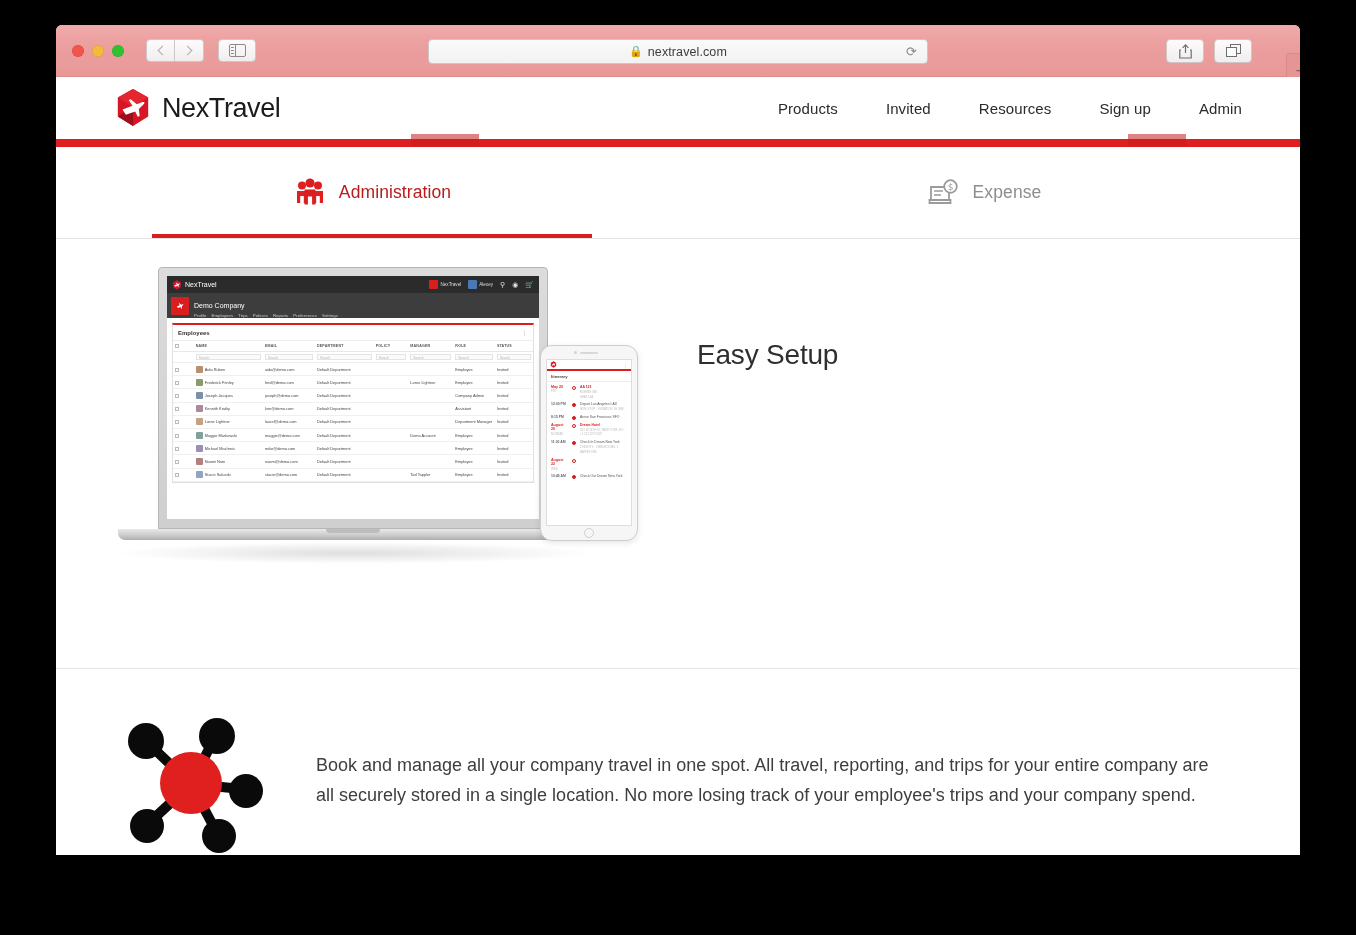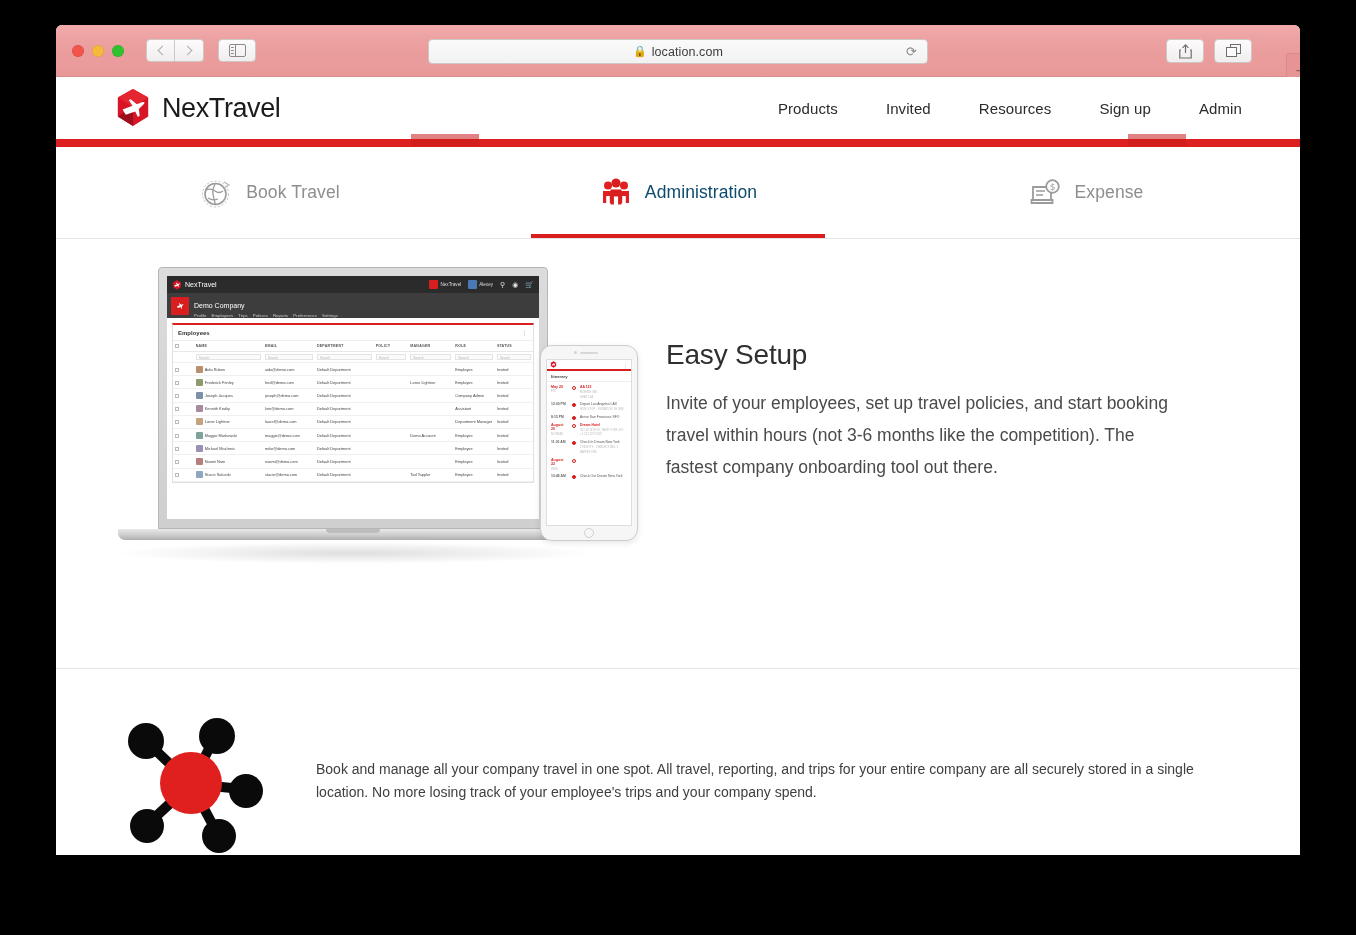--- a/index.html
+++ b/index.html
@@ -106,47 +106,47 @@
     height: 92px; background: #fff;
     display: flex; align-items: stretch;
     border-bottom: 1px solid #e3e3e3;
     padding: 0 10px;
   }
   .ptab {
     flex: 1; display: flex; align-items: center; justify-content: center;
     gap: 12px; position: relative; cursor: pointer;
   }
   .ptab .plabel { font-size: 17.5px; color: #8e8e8e; letter-spacing: .1px; }
-  .ptab.active .plabel { color: #0c4a6e; }
+  .ptab.active .plabel { color: #b91c1c; }
   .ptab.active::after {
     content: ""; position: absolute; left: 14%; right: 14%; bottom: 0;
     height: 4px; background: #d81e1e;
   }
   .picon { width: 34px; height: 34px; display:flex; align-items:center; justify-content:center; }
 
   
   #section-easy-setup {
     height: 430px; background: #fff;
     display: flex; align-items: center;
     border-bottom: 1px solid #e6e6e6;
     position: relative;
   }
   #device-mockup { position: absolute; left: 56px; top: 28px; width: 590px; height: 300px; }
-  #easy-setup-copy { position: absolute; left: 610px; top: 100px; width: 520px; }
+  #easy-setup-copy { position: absolute; left: 641px; top: 100px; width: 520px; }
   h2.sec-title { font-size: 28px; font-weight: 400; color: #2f2f2f; margin-bottom: 16px; letter-spacing:-.2px; }
   p.sec-body { font-size: 17.5px; line-height: 1.83; color: #4a4a4a; }
 
   #section-centralized {
     height: 230px; background: #fff;
     display: flex; align-items: center; padding-left: 60px;
   }
   #hub-icon { width: 150px; height: 150px; flex: none; margin-right: 50px; }
   #centralized-copy { width: 900px; margin-top: -6px; }
   #centralized-copy h2.sec-title { font-size: 23px; margin-bottom: 13px; }
-  #centralized-copy p.sec-body { font-size: 14px; line-height: 1.65; color: #3e3e3e; }
+  #centralized-copy p.sec-body { font-size: 18px; line-height: 1.65; color: #3e3e3e; }
 
   
   .laptop { position:absolute; left: 46px; top: 0; width: 390px; }
   .laptop-screen {
     width: 390px; height: 262px;
     background: linear-gradient(to bottom, #dcdcdc, #cfcfcf);
     border: 1px solid #b6b6b6;
     border-radius: 4px 4px 0 0;
     padding: 8px 8px 9px 8px;
   }
@@ -282,21 +282,21 @@
         <rect x="0.5" y="0.5" width="16" height="12" rx="1.5" fill="none" stroke="#8a8a8a"></rect>
         <line x1="6.5" y1="0.5" x2="6.5" y2="12.5" stroke="#8a8a8a"></line>
         <line x1="2" y1="3.5" x2="4.8" y2="3.5" stroke="#8a8a8a"></line>
         <line x1="2" y1="6.5" x2="4.8" y2="6.5" stroke="#8a8a8a"></line>
         <line x1="2" y1="9.5" x2="4.8" y2="9.5" stroke="#8a8a8a"></line>
       </svg>
     </div>
 
     <div id="address-bar">
       <span class="lock-icon">🔒</span>
-      <span class="url-text">location.com</span>
+      <span class="url-text">nextravel.com</span>
       <span class="reload-icon">⟳</span>
     </div>
 
     <div class="right-btns">
       <div class="rb">
         <svg width="13" height="15" viewBox="0 0 13 15">
           <path d="M6.5 1 L6.5 9" stroke="#6e6e6e" stroke-width="1.2" fill="none"></path>
           <path d="M3.6 3.8 L6.5 0.9 L9.4 3.8" stroke="#6e6e6e" stroke-width="1.2" fill="none"></path>
           <path d="M2 6 L0.8 6 L0.8 14 L12.2 14 L12.2 6 L11 6" stroke="#6e6e6e" stroke-width="1.2" fill="none"></path>
         </svg>
@@ -334,31 +334,20 @@
     </nav>
   </div>
 
   <div id="red-rule">
     <div class="rule-artifact" style="left:355px;width:68px;"></div>
     <div class="rule-artifact" style="left:1072px;width:58px;"></div>
   </div>
 
   <div id="product-tabs">
 
-    <div class="ptab">
-      <span class="picon">
-        <svg width="32" height="32" viewBox="0 0 32 32">
-          <circle cx="14.5" cy="17" r="10.5" fill="none" stroke="#9b9b9b" stroke-width="1.6"></circle>
-          <circle cx="14.5" cy="17" r="13" fill="none" stroke="#bdbdbd" stroke-width="1" stroke-dasharray="2 2"></circle>
-          <path d="M5 13 Q10 11 14 14 Q18 17 22 14 M7 21 Q12 24 17 22 M14.5 6.5 Q11 12 12 17 Q13 23 14.5 27.5" fill="none" stroke="#9b9b9b" stroke-width="1.3"></path>
-          <path d="M23 5 l5 3 -5 3" fill="none" stroke="#b5b5b5" stroke-width="1.2"></path>
-        </svg>
-      </span>
-      <span class="plabel">Book Travel</span>
-    </div>
 
     <div class="ptab active">
       <span class="picon">
         <svg width="32" height="32" viewBox="0 0 32 32">
           <circle cx="8" cy="8.5" r="4" fill="#e02020"></circle>
           <path d="M3 14 h10 v12 h-3.2 v-7 h-3.6 v7 H3 Z" fill="#e02020"></path>
           <circle cx="24" cy="8.5" r="4" fill="#e02020"></circle>
           <path d="M19 14 h10 v12 h-3.2 v-7 h-3.6 v7 H19 Z" fill="#e02020"></path>
           <circle cx="16" cy="6" r="4.6" fill="#d81e1e"></circle>
           <path d="M10.5 12.5 h11 v15 h-3.4 v-8 h-4.2 v8 h-3.4 Z" fill="#d81e1e"></path>
@@ -661,21 +650,20 @@
               </div>
             </div>
         </div>
         <div class="phone-home"></div>
       </div>
 
     </div>
 
     <div id="easy-setup-copy">
       <h2 class="sec-title">Easy Setup</h2>
-      <p class="sec-body">Invite of your employees, set up travel policies, and start booking travel within hours (not 3-6 months like the competition). The fastest company onboarding tool out there.</p>
     </div>
   </div>
 
   <div id="section-centralized">
     <svg id="hub-icon" viewBox="0 0 150 150">
       <g stroke="#0a0a0a" stroke-width="10" stroke-linecap="round">
         <line x1="75" y1="75" x2="33" y2="35"></line>
         <line x1="75" y1="75" x2="98" y2="30"></line>
         <line x1="75" y1="75" x2="126" y2="80"></line>
         <line x1="75" y1="75" x2="100" y2="122"></line>

